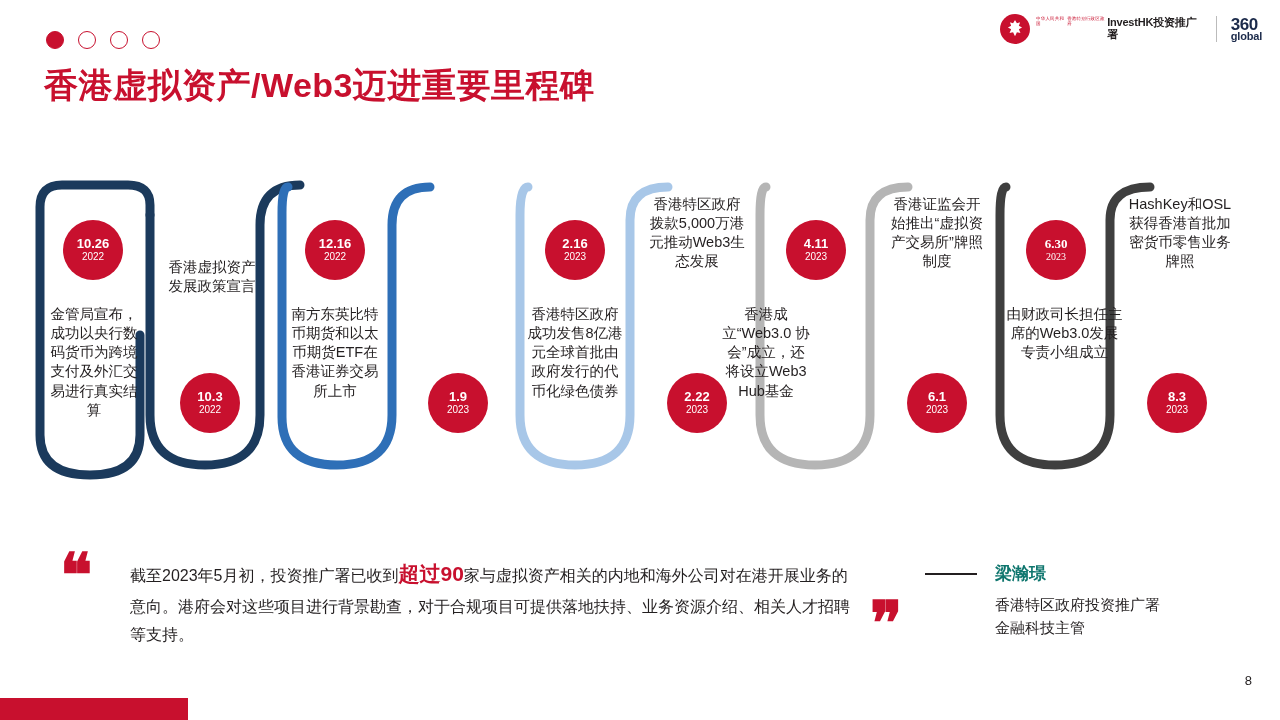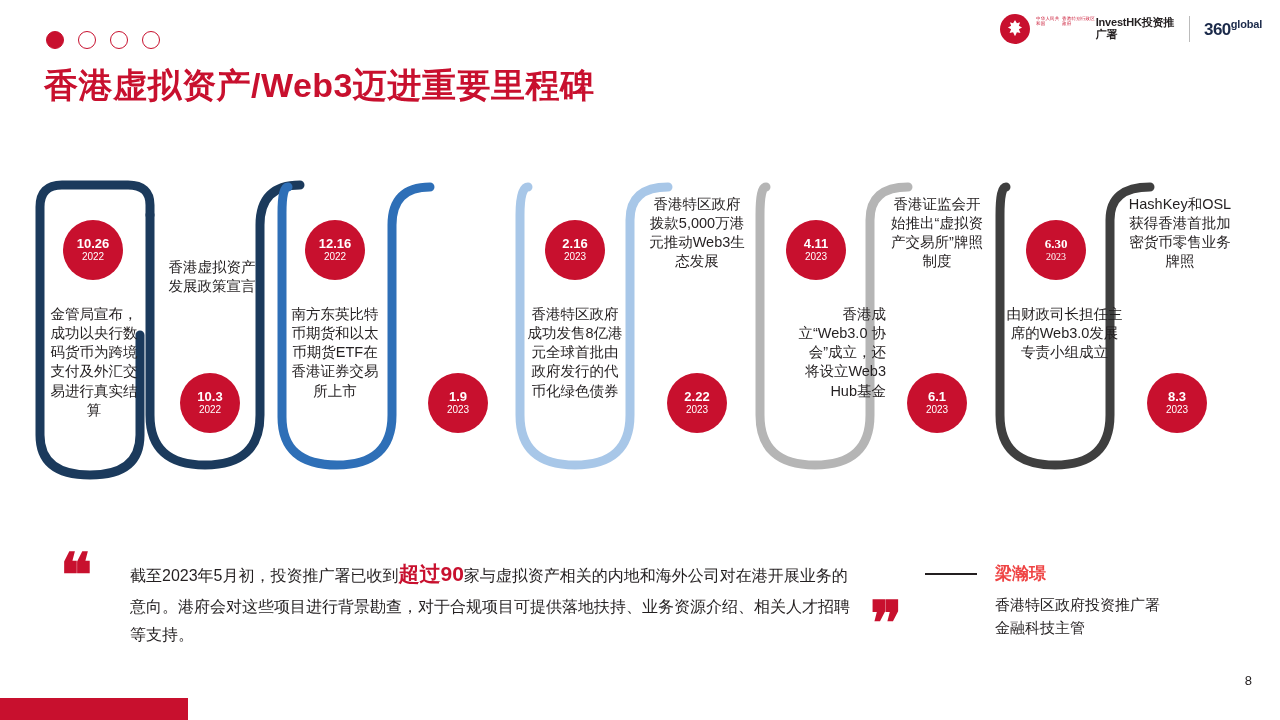--- a/index.html
+++ b/index.html
@@ -8,21 +8,21 @@
   
   .brand-bar{position:absolute;top:0;right:0;width:280px;height:72px;background:#ffffff;border-bottom:0;}
   .brand-inner{position:absolute;top:14px;right:18px;display:flex;align-items:center;gap:14px;}
   .investhk{display:flex;align-items:center;gap:6px;}
   .hk-mark{width:30px;height:30px;border-radius:50%;background:#c8102e;position:relative;flex:none;}
   .hk-mark:before{content:"";position:absolute;left:7px;top:6px;width:16px;height:18px;background:#ffffff;border-radius:50% 50% 45% 45%/60% 60% 40% 40%;clip-path:polygon(50% 0%,62% 18%,82% 12%,74% 32%,94% 42%,74% 52%,84% 72%,62% 68%,50% 90%,38% 68%,16% 72%,26% 52%,6% 42%,26% 32%,18% 12%,38% 18%);}
   .investhk-txt{display:flex;flex-direction:row;line-height:1.05;}
   .investhk-txt .cn-small{font-size:4.5px;color:#c8102e;letter-spacing:.2px;}
   .investhk-txt .main{font-size:11px;font-weight:bold;color:#231f20;letter-spacing:-.2px;}
   .vdiv{width:1px;height:26px;background:#bbbbbb;}
-  .g360{display:flex;flex-direction:row;line-height:1;}
+  .g360{display:flex;flex-direction:column;line-height:1;}
   .g360 .n1{font-size:17px;font-weight:bold;color:#1b2a4a;letter-spacing:-.5px;}
   .g360 .n2{font-size:11px;font-weight:bold;color:#1b2a4a;letter-spacing:-.2px;margin-top:-2px;}
   .red-strip{position:absolute;top:0;right:0;width:280px;height:7px;background:#c8102e;}
 
   
   .dots{position:absolute;left:46px;top:31px;display:flex;gap:14px;align-items:center;}
   .dot{width:16px;height:16px;border-radius:50%;border:1.6px solid #c8102e;}
   .dot.filled{background:#c8102e;}
 
   
@@ -38,21 +38,21 @@
 
   .cap{position:absolute;font-size:14.5px;line-height:1.32;color:#231f20;text-align:center;}
 
   
   .quote-mark{position:absolute;color:#c8102e;font-weight:bold;font-family:"Liberation Serif",serif;}
   .q-open{left:60px;top:540px;font-size:60px;}
   .q-close{left:870px;top:588px;font-size:60px;}
   .quote-text{position:absolute;left:130px;top:556px;width:720px;font-size:16px;line-height:1.75;color:#231f20;}
   .quote-text .hl{color:#c8102e;font-weight:bold;font-size:21px;}
   .attr-rule{position:absolute;left:925px;top:573px;width:52px;height:2px;background:#231f20;}
-  .attr-name{position:absolute;left:995px;top:562px;font-size:17px;font-weight:bold;color:#ef4444;}
+  .attr-name{position:absolute;left:995px;top:562px;font-size:17px;font-weight:bold;color:#0f766e;}
   .attr-role{position:absolute;left:995px;top:593px;font-size:15px;line-height:1.55;color:#231f20;}
 
   
   .footer-bar{position:absolute;left:0;bottom:0;width:1280px;height:22px;background:#c8102e;}
   .footer-white{position:absolute;left:188px;bottom:0;width:1092px;height:22px;background:#ffffff;}
   .page-num{position:absolute;right:28px;bottom:32px;font-size:13px;color:#231f20;}
 </style>
 </head>
 <body>
 
@@ -141,21 +141,21 @@
   <div class="node" style="left:1147px;top:208px;">
     <span class="d">8.3</span>
     <span class="y">2023</span>
   </div>
 
   <div class="cap" style="left:44px;top:140px;width:100px;">金管局宣布，成功以央行数码货币为跨境支付及外汇交易进行真实结算</div>
   <div class="cap" style="left:163px;top:93px;width:98px;">香港虚拟资产发展政策宣言</div>
   <div class="cap" style="left:286px;top:140px;width:98px;">南方东英比特币期货和以太币期货ETF在香港证券交易所上市</div>
   <div class="cap" style="left:526px;top:140px;width:98px;">香港特区政府成功发售8亿港元全球首批由政府发行的代币化绿色债券</div>
   <div class="cap" style="left:648px;top:30px;width:98px;">香港特区政府拨款5,000万港元推动Web3生态发展</div>
-  <div class="cap" style="left:798px;top:140px;width:88px;text-align:right;">香港成立“Web3.0 协会”成立，还将设立Web3 Hub基金</div>
+  <div class="cap" style="left:722px;top:140px;width:88px;">香港成立“Web3.0 协会”成立，还将设立Web3 Hub基金</div>
   <div class="cap" style="left:888px;top:30px;width:98px;">香港证监会开始推出“虚拟资产交易所”牌照制度</div>
   <div class="cap" style="left:1006px;top:140px;width:117px;">由财政司长担任主席的Web3.0发展专责小组成立</div>
   <div class="cap" style="left:1128px;top:30px;width:104px;">HashKey和OSL获得香港首批加密货币零售业务牌照</div>
 </div>
 
 <div class="quote-mark q-open">❝</div>
 <div class="quote-mark q-close">❞</div>
 <div class="quote-text"><span>截至2023年5月初，投资推广署已收到</span><span class="hl">超过90</span><span>家与虚拟资产相关的内地和海外公司对在港开展业务的意向。港府会对这些项目进行背景勘查，对于合规项目可提供落地扶持、业务资源介绍、相关人才招聘等支持。</span></div>
 
 <div class="attr-rule"></div>

